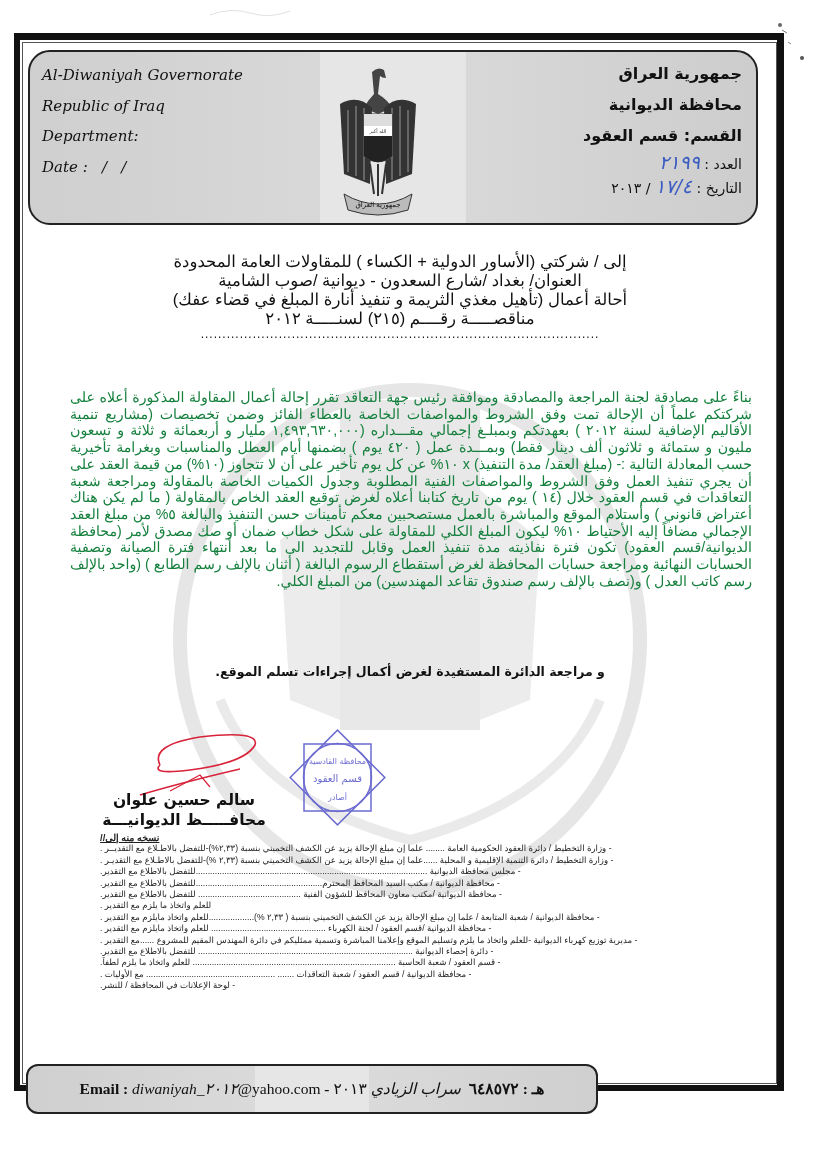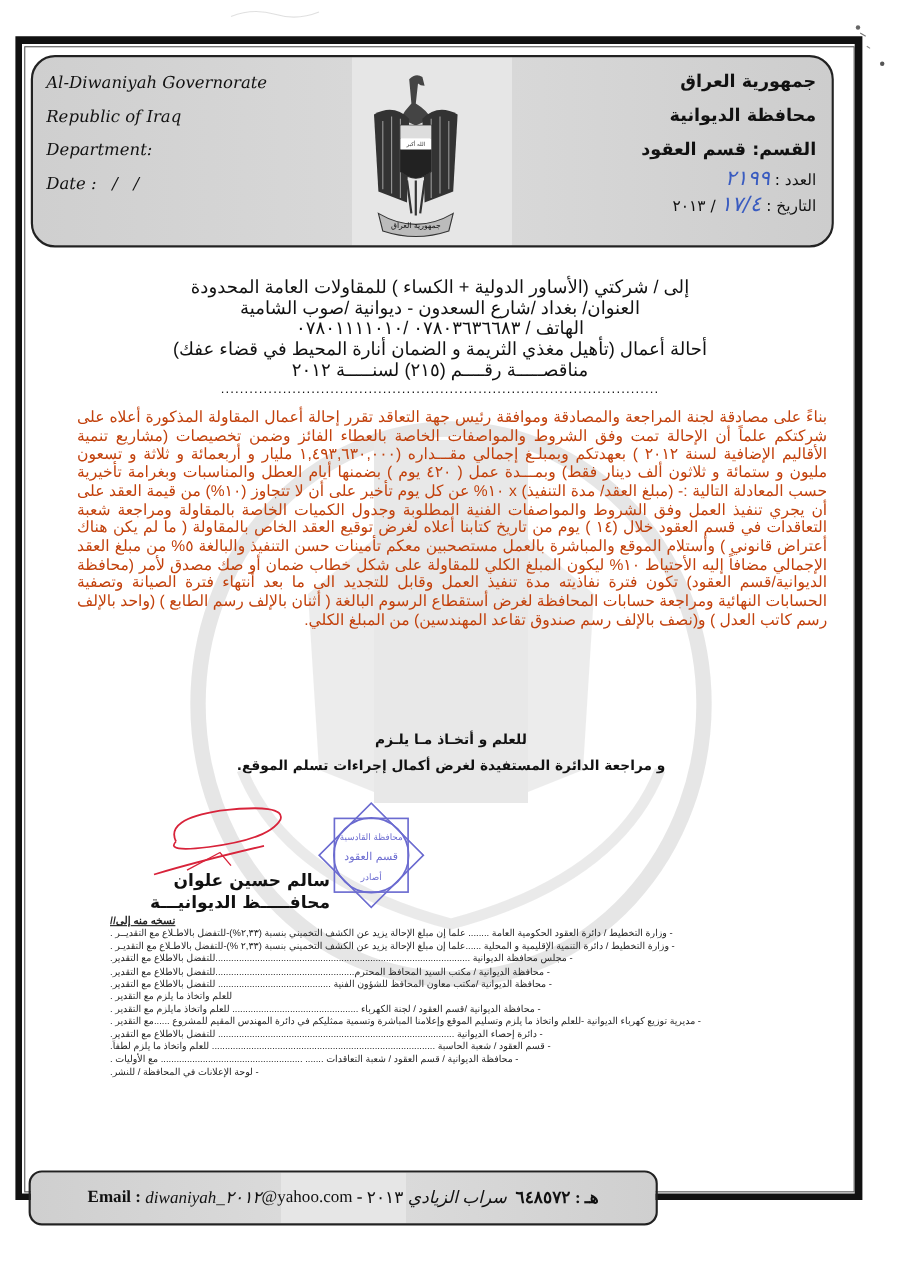--- a/index.html
+++ b/index.html
@@ -29,25 +29,25 @@
   .hdr-ar { position: absolute; right: 14px; top: 6px; direction: rtl; text-align: right; font-family: "DejaVu Sans", sans-serif; font-weight: bold; font-size: 16px; line-height: 31px; color: #111; }
   .hdr-ar .small { font-weight: normal; font-size: 14px; line-height: 22px; }
   .hdr-ar .hand { color: #3a5cc0; font-size: 19px; font-style: italic; font-weight: normal; }
   .eagle { position: absolute; left: 304px; top: 12px; width: 88px; height: 152px; }
 
   
   .recipient { position: absolute; left: 150px; top: 252px; width: 500px; direction: rtl; text-align: center; font-family: "Liberation Sans", sans-serif; font-size: 16.5px; line-height: 19px; color: #111; }
   .recipient .dots { letter-spacing: 1px; line-height: 12px; font-size: 12px; }
 
   
-  .body-text { position: absolute; left: 70px; top: 372px; width: 682px; direction: rtl; text-align: justify; text-align-last: right; font-family: "Liberation Sans", sans-serif; font-size: 14.2px; line-height: 16.7px; color: #c2410c; }
+  .body-text { position: absolute; left: 70px; top: 389px; width: 682px; direction: rtl; text-align: justify; text-align-last: right; font-family: "Liberation Sans", sans-serif; font-size: 14.2px; line-height: 16.7px; color: #15803d; }
   .closing { position: absolute; left: 150px; top: 660px; width: 520px; direction: rtl; text-align: center; font-family: "DejaVu Sans", sans-serif; font-weight: bold; font-size: 12.5px; line-height: 24px; }
 
   
-  .sig-name { position: absolute; left: 120px; top: 790px; width: 180px; direction: rtl; text-align: right; font-weight: bold; font-size: 15.5px; line-height: 20px; font-family: "DejaVu Sans", sans-serif; }
+  .sig-name { position: absolute; left: 94px; top: 790px; width: 180px; direction: rtl; text-align: center; font-weight: bold; font-size: 15.5px; line-height: 20px; font-family: "DejaVu Sans", sans-serif; }
   .signature-scribble { position: absolute; left: 130px; top: 725px; width: 140px; height: 80px; }
   .stamp { position: absolute; left: 280px; top: 720px; width: 115px; height: 115px; }
 
   
   .copies { position: absolute; left: 100px; top: 832px; width: 672px; direction: rtl; text-align: left; font-family: "Liberation Sans", sans-serif; font-size: 8.6px; line-height: 11.4px; color: #222; }
   .copies .title { font-weight: bold; text-decoration: underline; font-size: 9.5px; }
   .copies .line { white-space: nowrap; overflow: hidden; }
 
   
   .footer-panel {
@@ -131,30 +131,28 @@
       <span>التاريخ :</span>
       <span class="hand">١٧/٤</span>
       <span>/ ٢٠١٣</span>
     </div>
   </div>
 </div>
 
 <div class="recipient">
   <div>إلى / شركتي (الأساور الدولية + الكساء ) للمقاولات العامة المحدودة</div>
   <div>العنوان/ بغداد /شارع السعدون - ديوانية /صوب الشامية</div>
-  <div>الهاتف / ٠٧٨٠٣٦٣٦٦٨٣ /٠٧٨٠١١١١٠١٠</div>
-  <div>أحالة أعمال (تأهيل مغذي الثريمة و الضمان أنارة المحيط في قضاء عفك)</div>
+  <div>أحالة أعمال (تأهيل مغذي الثريمة و تنفيذ أنارة المبلغ في قضاء عفك)</div>
   <div>مناقصـــــة رقــــم (٢١٥) لسنـــــة ٢٠١٢</div>
   <div class="dots">............................................................................................</div>
 </div>
 
 <div class="body-text">بناءً على مصادقة لجنة المراجعة والمصادقة وموافقة رئيس جهة التعاقد تقرر إحالة أعمال المقاولة المذكورة أعلاه على شركتكم علماً أن الإحالة تمت وفق الشروط والمواصفات الخاصة بالعطاء الفائز وضمن تخصيصات (مشاريع تنمية الأقاليم الإضافية لسنة ٢٠١٢ ) بعهدتكم وبمبلـغ إجمالي مقـــداره (١,٤٩٣,٦٣٠,٠٠٠ مليار و أربعمائة و ثلاثة و تسعون مليون و ستمائة و ثلاثون ألف دينار فقط) وبمـــدة عمل ( ٤٢٠ يوم ) بضمنها أيام العطل والمناسبات وبغرامة تأخيرية حسب المعادلة التالية :- (مبلغ العقد/ مدة التنفيذ) x ١٠% عن كل يوم تأخير على أن لا تتجاوز (١٠%) من قيمة العقد على أن يجري تنفيذ العمل وفق الشروط والمواصفات الفنية المطلوبة وجدول الكميات الخاصة بالمقاولة ومراجعة شعبة التعاقدات في قسم العقود خلال (١٤ ) يوم من تاريخ كتابنا أعلاه لغرض توقيع العقد الخاص بالمقاولة ( ما لم يكن هناك أعتراض قانوني ) وأستلام الموقع والمباشرة بالعمل مستصحبين معكم تأمينات حسن التنفيذ والبالغة ٥% من مبلغ العقد الإجمالي مضافاً إليه الأحتياط ١٠% ليكون المبلغ الكلي للمقاولة على شكل خطاب ضمان أو صك مصدق لأمر (محافظة الديوانية/قسم العقود) تكون فترة نفاذيته مدة تنفيذ العمل وقابل للتجديد الى ما بعد أنتهاء فترة الصيانة وتصفية الحسابات النهائية ومراجعة حسابات المحافظة لغرض أستقطاع الرسوم البالغة ( أثنان بالإلف رسم الطابع ) (واحد بالإلف رسم كاتب العدل ) و(نصف بالإلف رسم صندوق تقاعد المهندسين) من المبلغ الكلي.</div>
 
 <div class="closing">
-  <div>للعلم و أتخـاذ مـا يلـزم</div>
   <div>و مراجعة الدائرة المستفيدة لغرض أكمال إجراءات تسلم الموقع.</div>
 </div>
 
 <svg class="signature-scribble" viewBox="0 0 140 80">
   <path d="M30 40 Q20 20 70 12 Q130 5 125 20 Q115 38 60 45 Q20 50 30 40" fill="none" stroke="#d8233a" stroke-width="1.6"></path>
   <path d="M10 70 Q50 58 110 44" fill="none" stroke="#d8233a" stroke-width="1.6"></path>
   <path d="M40 66 L70 50 L80 62" fill="none" stroke="#d8233a" stroke-width="1.2"></path>
 </svg>
 <div class="sig-name">
   <div>سالم حسين علوان</div>
@@ -173,20 +171,21 @@
 </svg>
 
 <div class="copies">
   <div class="title">نسخه منه إلى//</div>
   <div class="line">- وزارة التخطيط / دائرة العقود الحكومية العامة ........ علما إن مبلغ الإحالة يزيد عن الكشف التخميني بنسبة (٢,٣٣%)-للتفضل بالاطـلاع مع التقديــر .</div>
   <div class="line">- وزارة التخطيط / دائرة التنمية الإقليمية و المحلية ......علما إن مبلغ الإحالة يزيد عن الكشف التخميني بنسبة (٢,٣٣ %)-للتفضل بالاطـلاع مع التقديـر .</div>
   <div class="line">- مجلس محافظة الديوانية .................................................................................................للتفضل بالاطلاع مع التقدير.</div>
   <div class="line">- محافظة الديوانية / مكتب السيد المحافظ المحترم.....................................................للتفضل بالاطلاع مع التقدير.</div>
   <div class="line">- محافظة الديوانية /مكتب معاون المحافظ للشؤون الفنية ........................................... للتفضل بالاطلاع مع التقدير.</div>
   <div class="line">للعلم واتخاذ ما يلزم مع التقدير .</div>
+  <div class="line">- محافظة الديوانية / شعبة المتابعة /   علما إن مبلغ الإحالة يزيد عن الكشف التخميني بنسبة ( ٢,٣٣ %)...................للعلم واتخاذ مايلزم مع التقدير .</div>
   <div class="line">- محافظة الديوانية /قسم العقود / لجنة  الكهرباء ................................................ للعلم واتخاذ مايلزم مع التقدير .</div>
   <div class="line">- مديرية  توزيع كهرباء الديوانية -للعلم واتخاذ ما يلزم وتسليم الموقع وإعلامنا المباشرة وتسمية ممثليكم في دائرة المهندس المقيم  للمشروع ......مع التقدير .</div>
   <div class="line">- دائرة إحصاء الديوانية .......................................................................................... للتفضل بالاطلاع مع التقدير.</div>
   <div class="line">- قسم العقود / شعبة الحاسبة ..................................................................................... للعلم واتخاذ ما يلزم لطفاً.</div>
   <div class="line">- محافظة الديوانية / قسم العقود / شعبة التعاقدات ....... ...................................................... مع الأوليات .</div>
   <div class="line">- لوحة الإعلانات في المحافظة / للنشر.</div>
 </div>
 
 <div class="footer-panel">
   <span>Email :</span>&nbsp;

